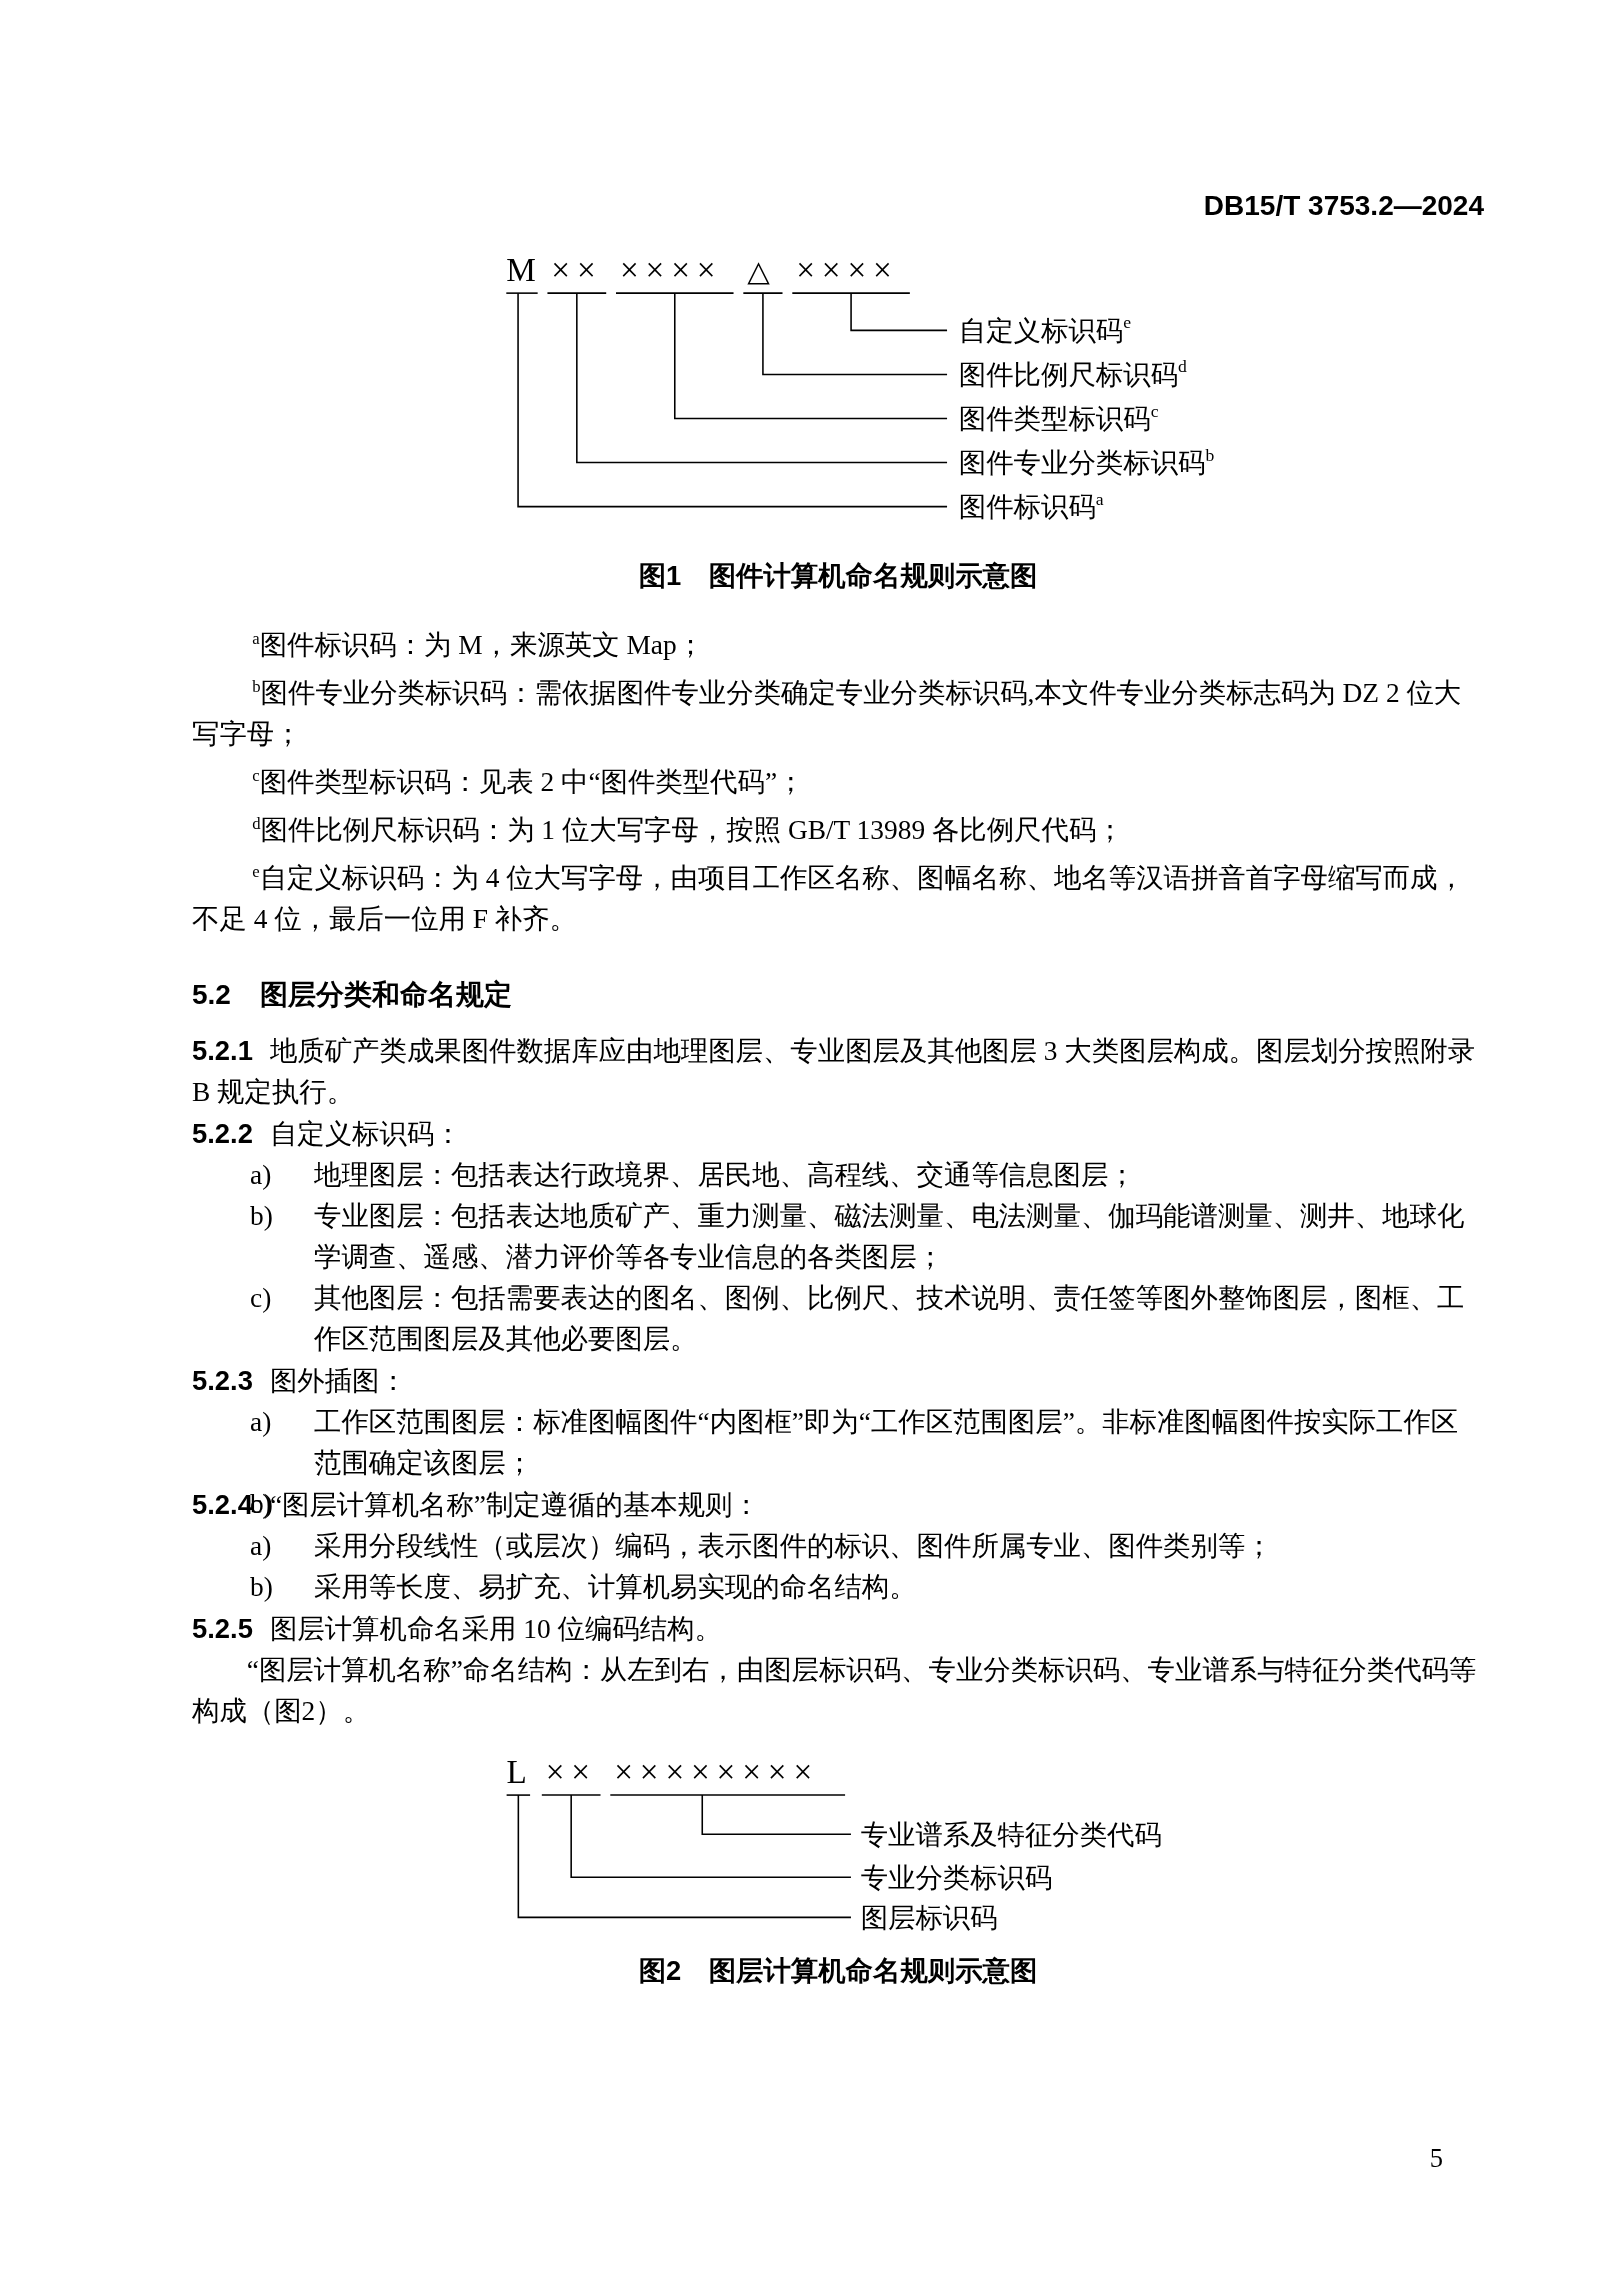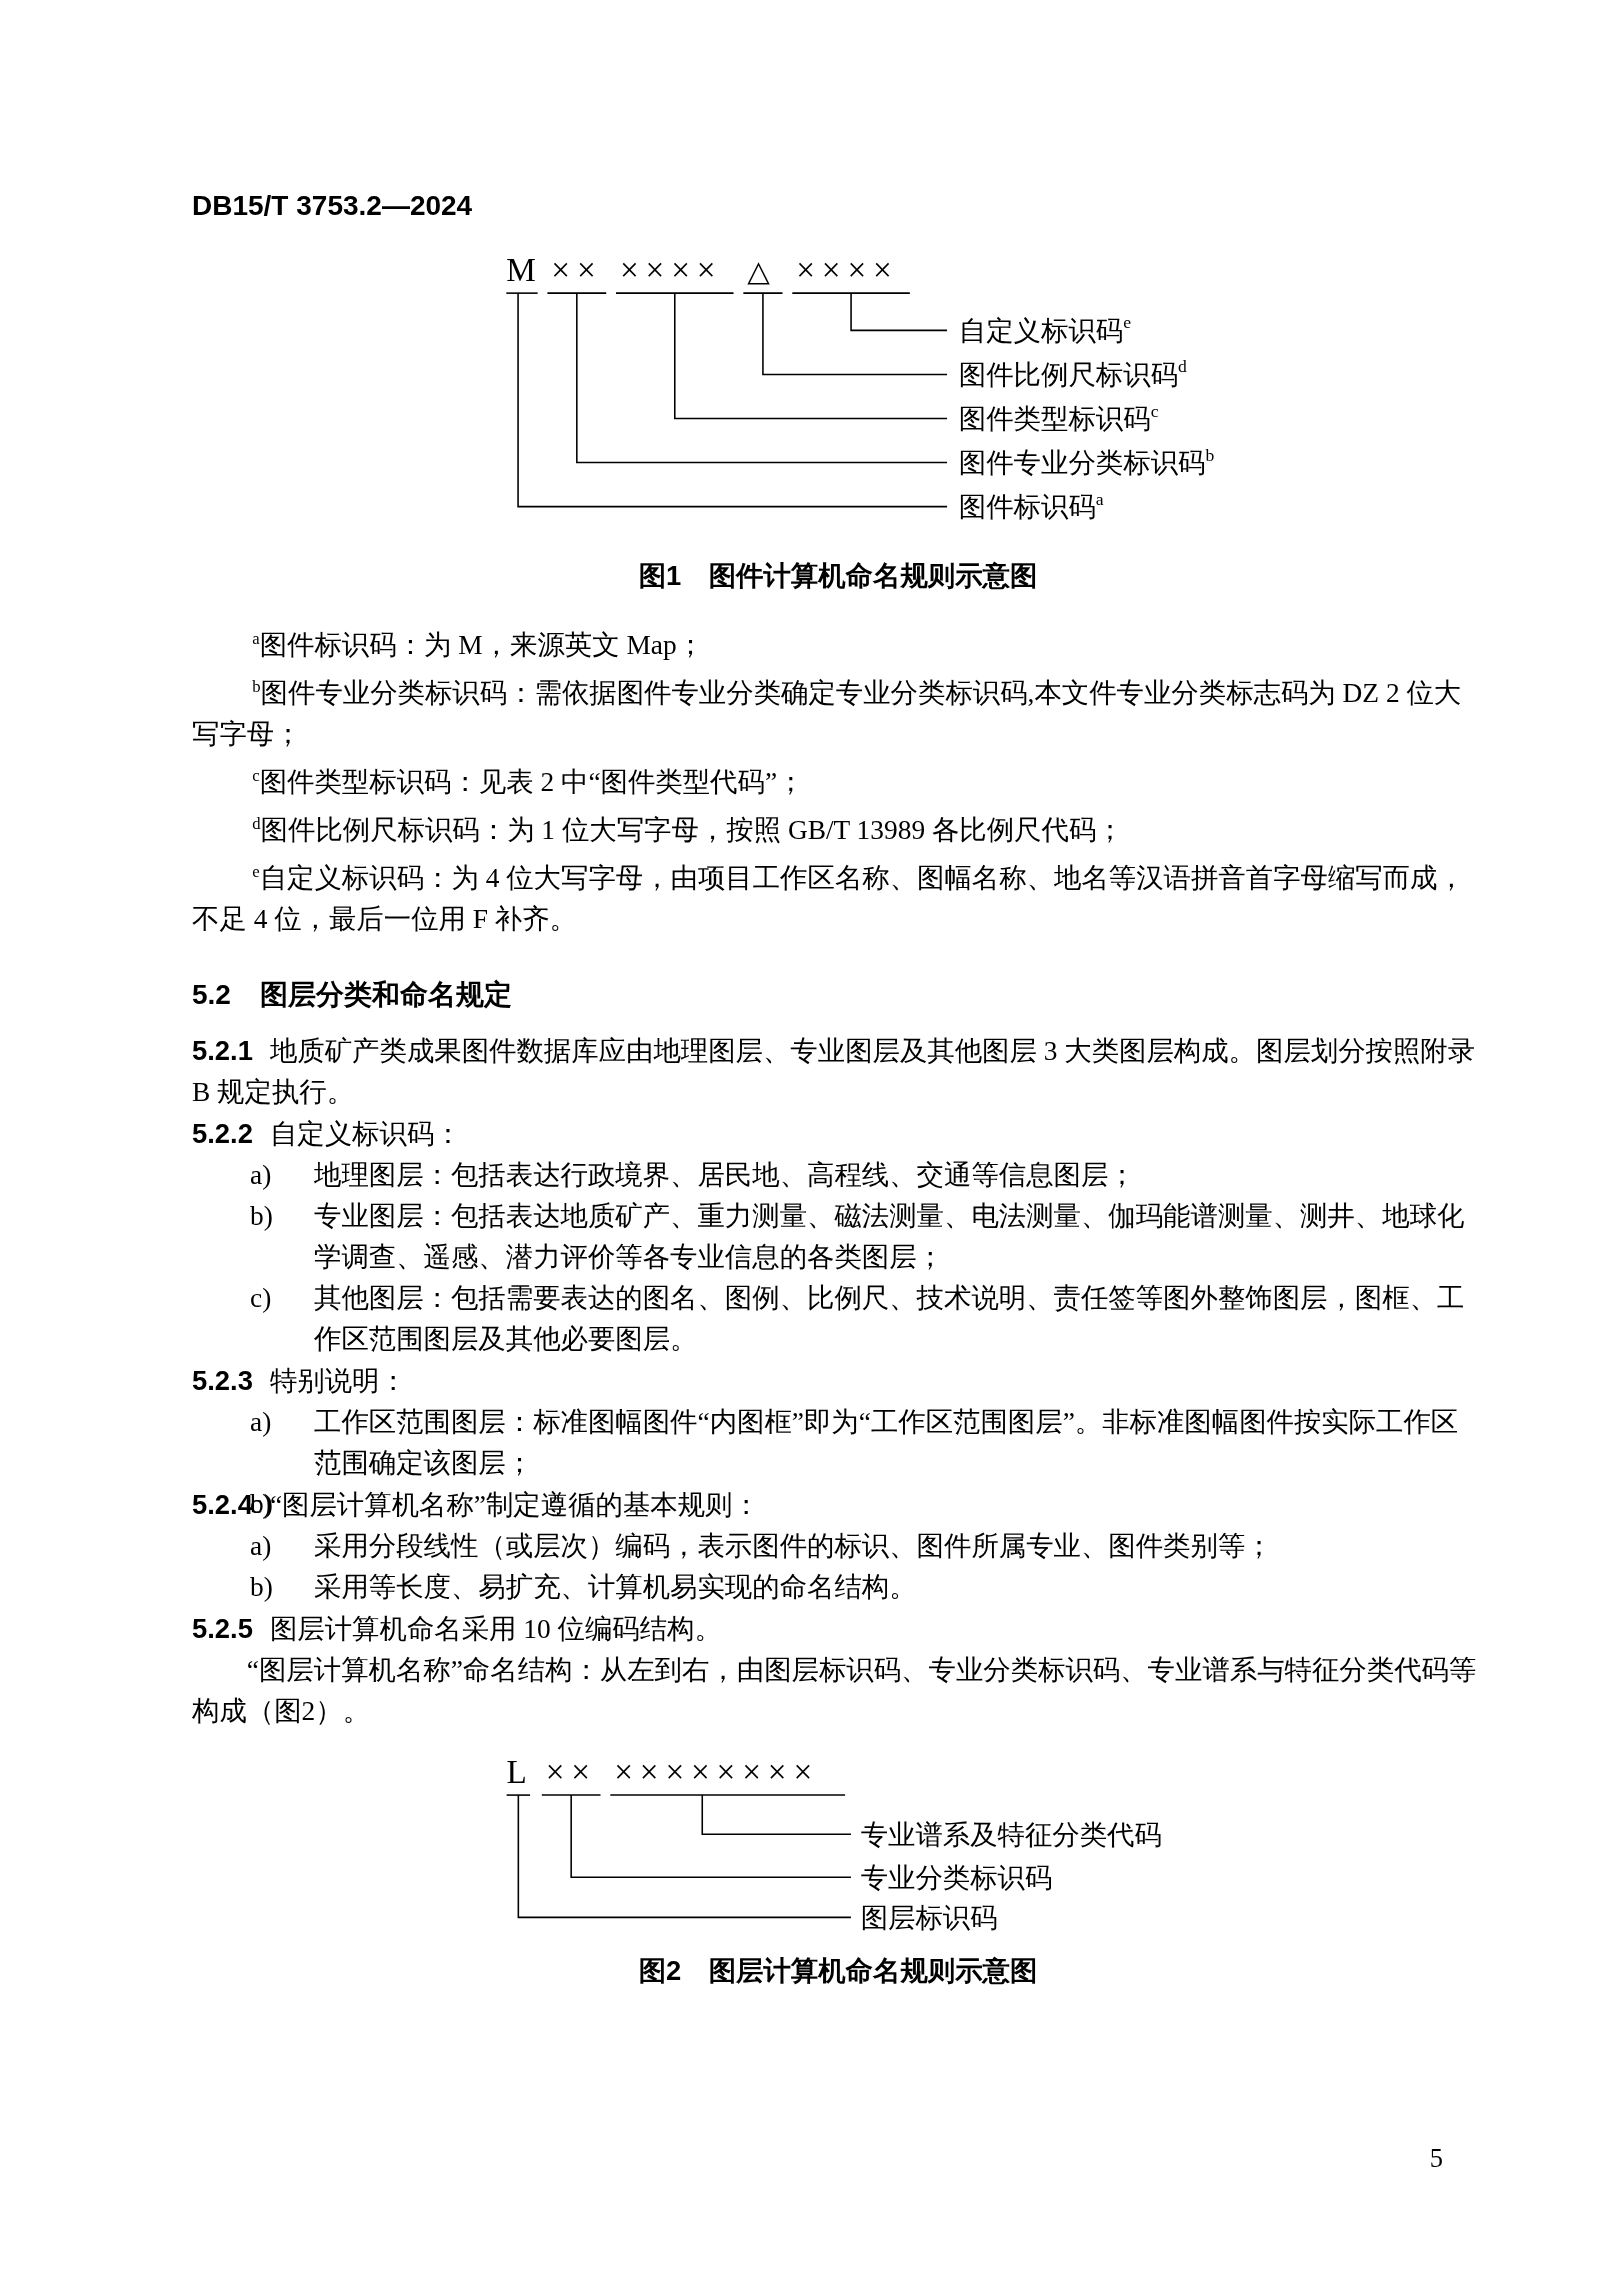--- a/index.html
+++ b/index.html
@@ -6,21 +6,21 @@
   html, body { background:#ffffff; }
   .page {
     position:relative;
     width:1621px; height:2293px; overflow:hidden;
     background:#ffffff; color:#000000;
     font-family:"Liberation Serif","DejaVu Serif",serif;
     font-size:27.4px;
     padding:186px 137px 0 192px;
   }
   .doc-header {
-    text-align:left;
+    text-align:right;
     font-family:"Liberation Sans","DejaVu Sans",sans-serif;
     font-weight:bold; font-size:28px; line-height:39px;
     margin-bottom:27.4px;
   }
   .fig1-wrap { margin-left:314px; }
   .fig2-wrap { margin-left:314px; margin-top:21.6px; }
   svg text { fill:#000; }
   .code-text { font-size:34px; font-family:"Liberation Serif","DejaVu Serif",serif; }
   .xsp { letter-spacing:7px; }
   .tri { font-family:"DejaVu Sans",sans-serif; font-size:30px; }
@@ -102,21 +102,21 @@
 
   <h2 class="heading"><span class="cnum">5.2</span><span>图层分类和命名规定</span></h2>
 
   <p class="para"><span class="cnum">5.2.1</span><span>地质矿产类成果图件数据库应由地理图层、专业图层及其他图层 3 大类图层构成。图层划分按照附录 B 规定执行。</span></p>
 
   <p class="para"><span class="cnum">5.2.2</span><span>自定义标识码：</span></p>
   <div class="li"><span class="marker">a)</span><span>地理图层：包括表达行政境界、居民地、高程线、交通等信息图层；</span></div>
   <div class="li"><span class="marker">b)</span><span>专业图层：包括表达地质矿产、重力测量、磁法测量、电法测量、伽玛能谱测量、测井、地球化学调查、遥感、潜力评价等各专业信息的各类图层；</span></div>
   <div class="li"><span class="marker">c)</span><span>其他图层：包括需要表达的图名、图例、比例尺、技术说明、责任签等图外整饰图层，图框、工作区范围图层及其他必要图层。</span></div>
 
-  <p class="para"><span class="cnum">5.2.3</span><span>特别说明：</span></p>
+  <p class="para"><span class="cnum">5.2.3</span><span>图外插图：</span></p>
   <div class="li"><span class="marker">a)</span><span>工作区范围图层：标准图幅图件“内图框”即为“工作区范围图层”。非标准图幅图件按实际工作区范围确定该图层；</span></div>
   <div class="li"><span class="marker">b)</span></div>
   <div class="li"><span class="marker">c)</span></div>
 
   <p class="para"><span class="cnum">5.2.4</span><span>“图层计算机名称”制定遵循的基本规则：</span></p>
   <div class="li"><span class="marker">a)</span><span>采用分段线性（或层次）编码，表示图件的标识、图件所属专业、图件类别等；</span></div>
   <div class="li"><span class="marker">b)</span><span>采用等长度、易扩充、计算机易实现的命名结构。</span></div>
 
   <p class="para"><span class="cnum">5.2.5</span><span>图层计算机命名采用 10 位编码结构。</span></p>
 

